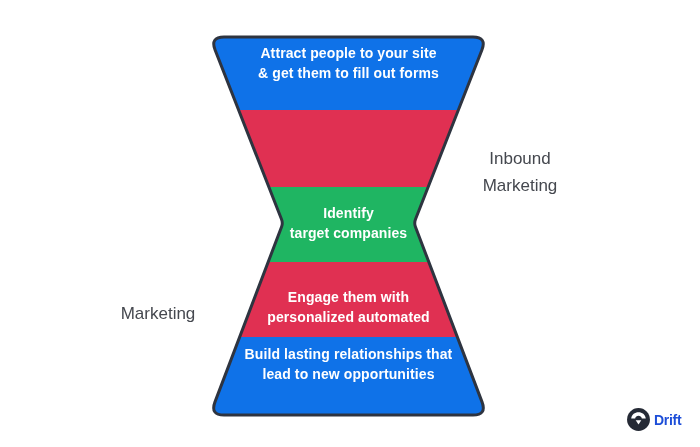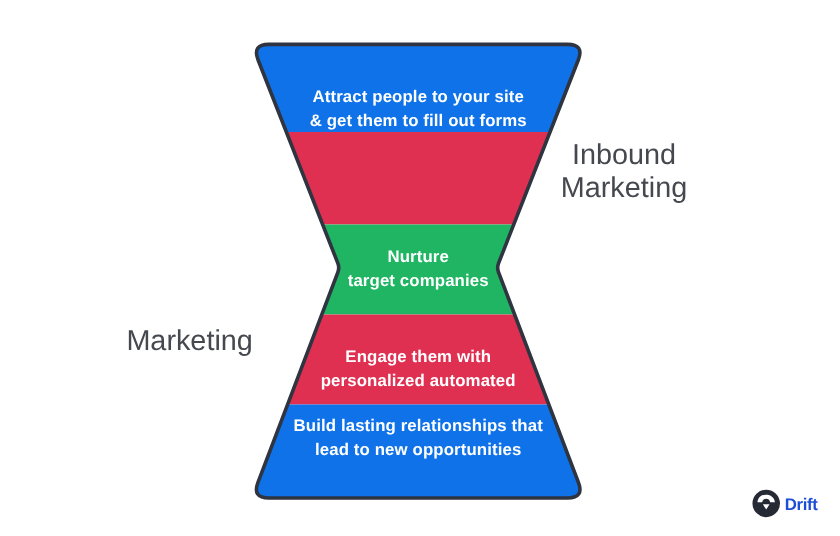--- a/index.html
+++ b/index.html
@@ -27,23 +27,24 @@
     font-size: 14px;
     font-weight: bold;
     line-height: 20px;
     letter-spacing: 0.1px;
   }
   .section-text span { display: block; }
   .side-label {
     position: absolute;
     text-align: center;
     color: #45484f;
-    font-size: 24px;
+    font-size: 17px;
     font-weight: 400;
     line-height: 27px;
+    margin-top: 29px;
   }
   .side-label span { display: block; }
   .label-inbound { left: 430px; top: 116px; width: 180px; }
   .label-abm    { left: 58px;  top: 271px; width: 200px; }
   .logo {
     position: absolute;
     left: 626px;
     top: 407px;
     display: flex;
     align-items: center;
@@ -83,26 +84,26 @@
     </g>
 
     <path id="hourglassOutline" d="M 224 37 L 473 37 Q 487 37 481.9 50
              L 415.5 219.3 Q 414 223 415.4 226.7
              L 482 401.9 Q 487 415 473 415
              L 224 415 Q 210 415 215 401.9
              L 281.6 226.7 Q 283 223 281.5 219.3
              L 215.1 50 Q 210 37 224 37 Z" fill="none" stroke="#2e3440" stroke-width="3" stroke-linejoin="round"></path>
   </svg>
 
-  <div class="section-text" style="top:70px">
+  <div class="section-text" style="top:43px">
     <span>Attract people to your site</span>
     <span>&amp; get them to fill out forms</span>
   </div>
   <div class="section-text" style="top:203px">
-    <span>Nurture</span>
+    <span>Identify</span>
     <span>target companies</span>
   </div>
   <div class="section-text" style="top:287px">
     <span>Engage them with</span>
     <span>personalized automated</span>
   </div>
   <div class="section-text" style="top:344px">
     <span>Build lasting relationships that</span>
     <span>lead to new opportunities</span>
   </div>

